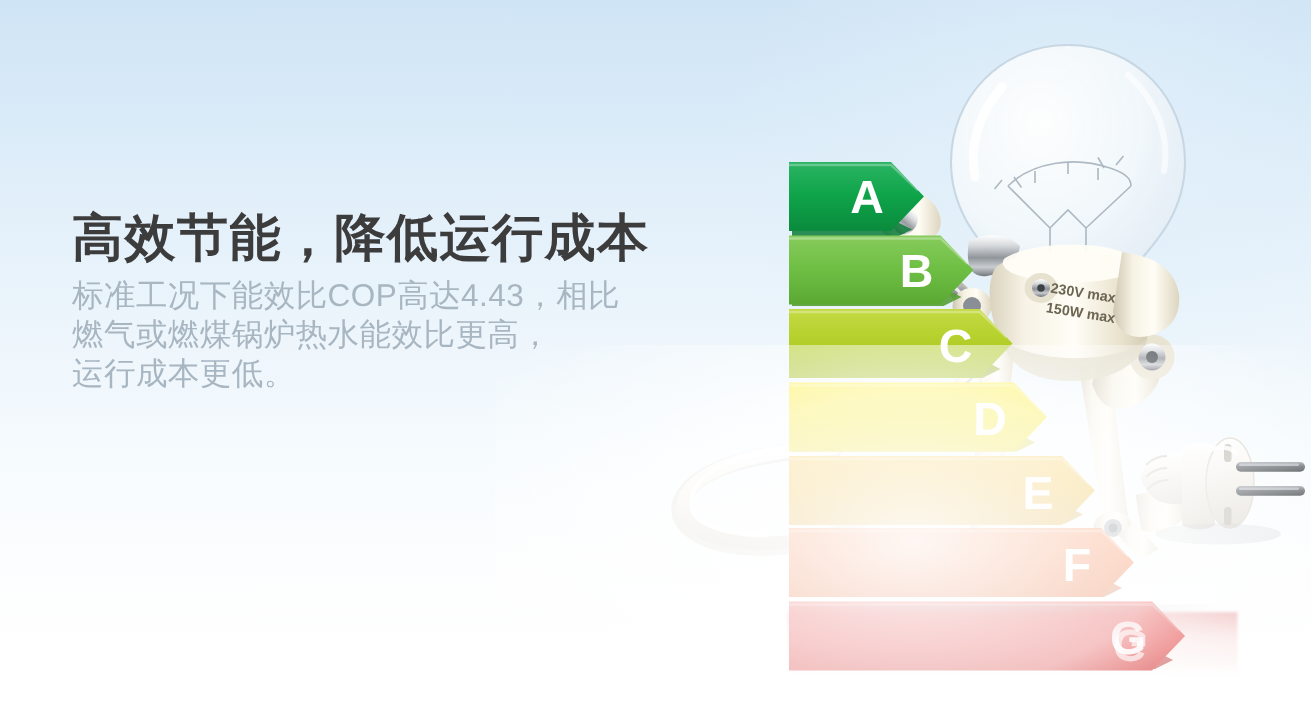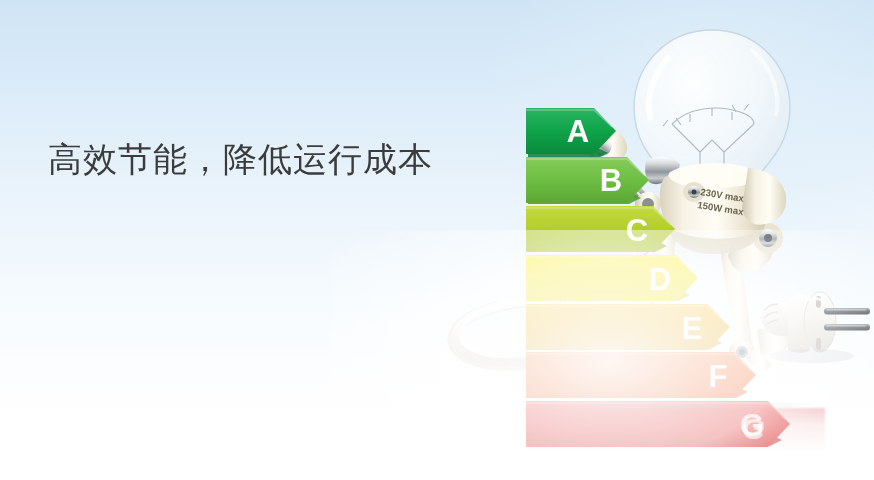--- a/index.html
+++ b/index.html
@@ -55,21 +55,21 @@
     left: 48px;
     top: 137px;
     width: 460px;
   }
   #headline {
     font-size: 34px;
     line-height: 44px;
     color: #3c3c3c;
     letter-spacing: 1px;
     white-space: nowrap;
-    font-weight: 400;
+    font-weight: 700;
   }
   #subcopy {
     margin-top: 4px;
     font-size: 21px;
     line-height: 26px;
     color: #a8b6c2;
     letter-spacing: 0.3px;
   }
   .sub-line { white-space: nowrap; }
 
@@ -403,15 +403,20 @@
   </svg>
 
   <div id="shadow-strip"></div>
   <div id="reflection"></div>
   <div id="reflection-g">G</div>
 
   <div id="bg-glow"></div>
 
   <div id="text-block">
     <div id="headline">高效节能，降低运行成本</div>
+    <div id="subcopy">
+      <div class="sub-line">标准工况下能效比COP高达4.43，相比</div>
+      <div class="sub-line">燃气或燃煤锅炉热水能效比更高，</div>
+      <div class="sub-line">运行成本更低。</div>
+    </div>
   </div>
 
 </div>
 
 </body></html>

